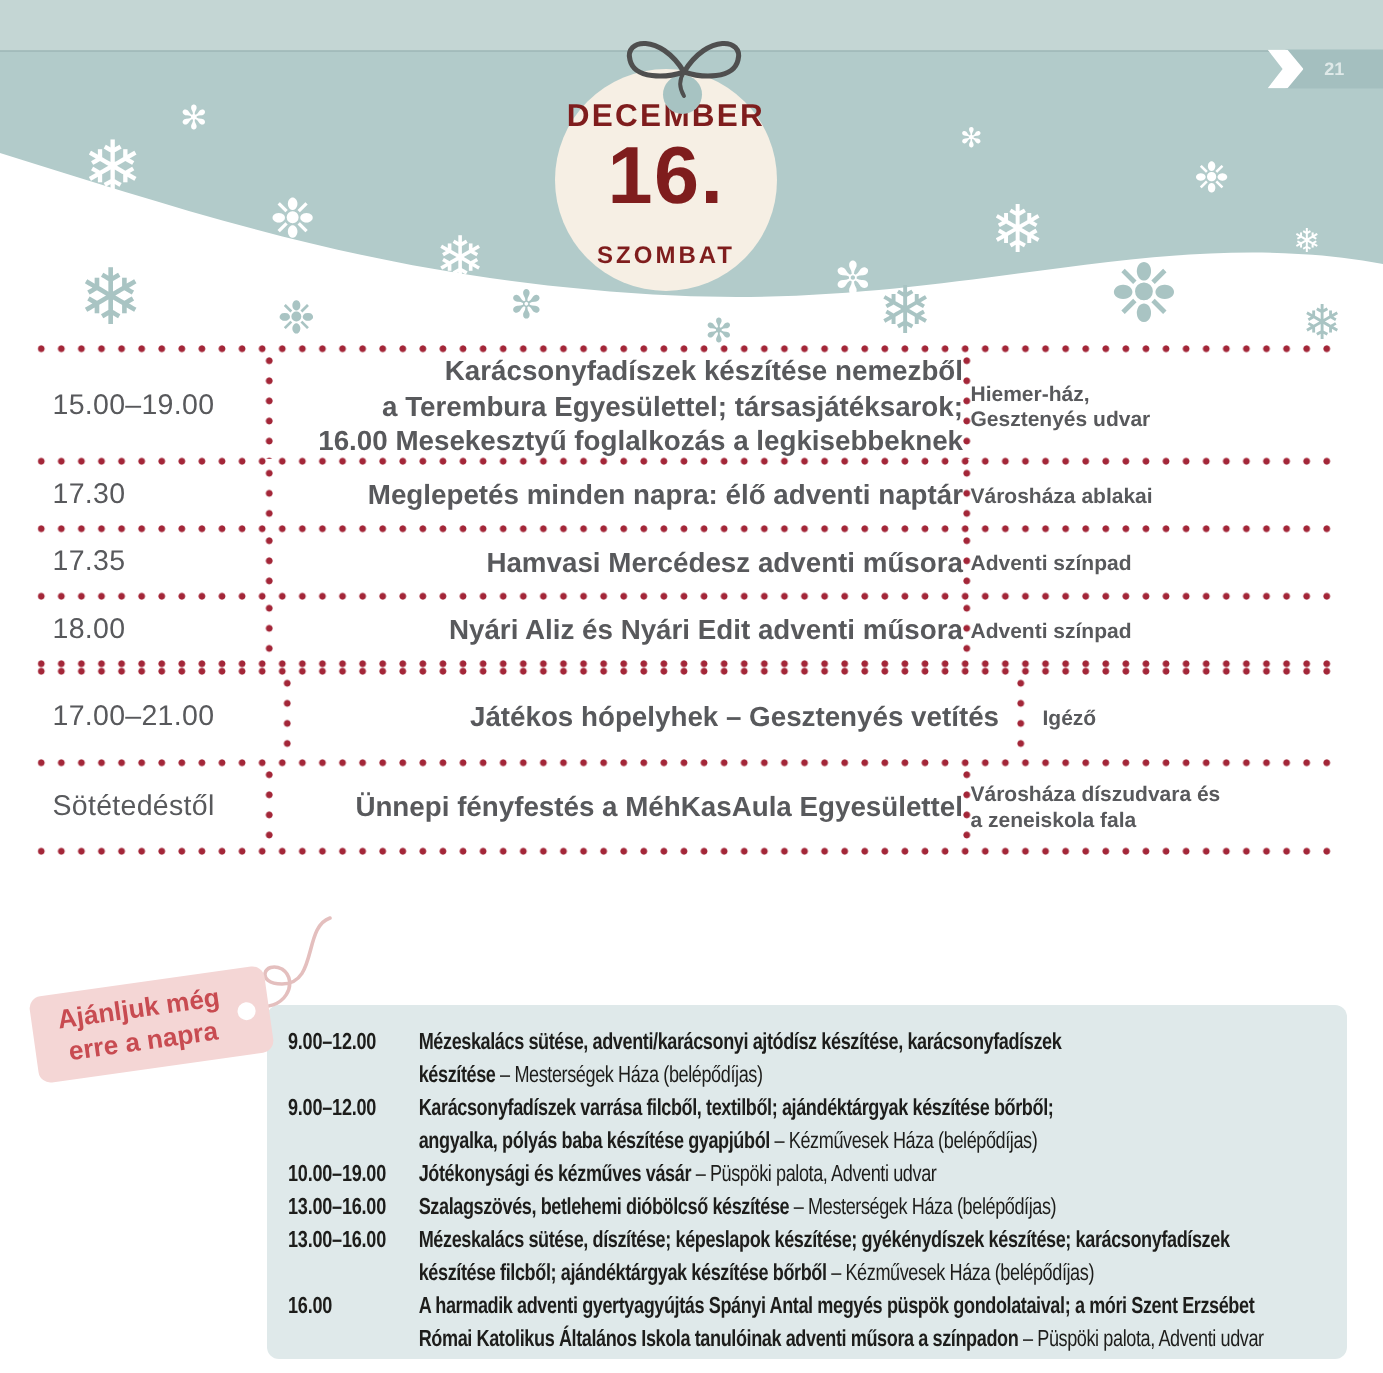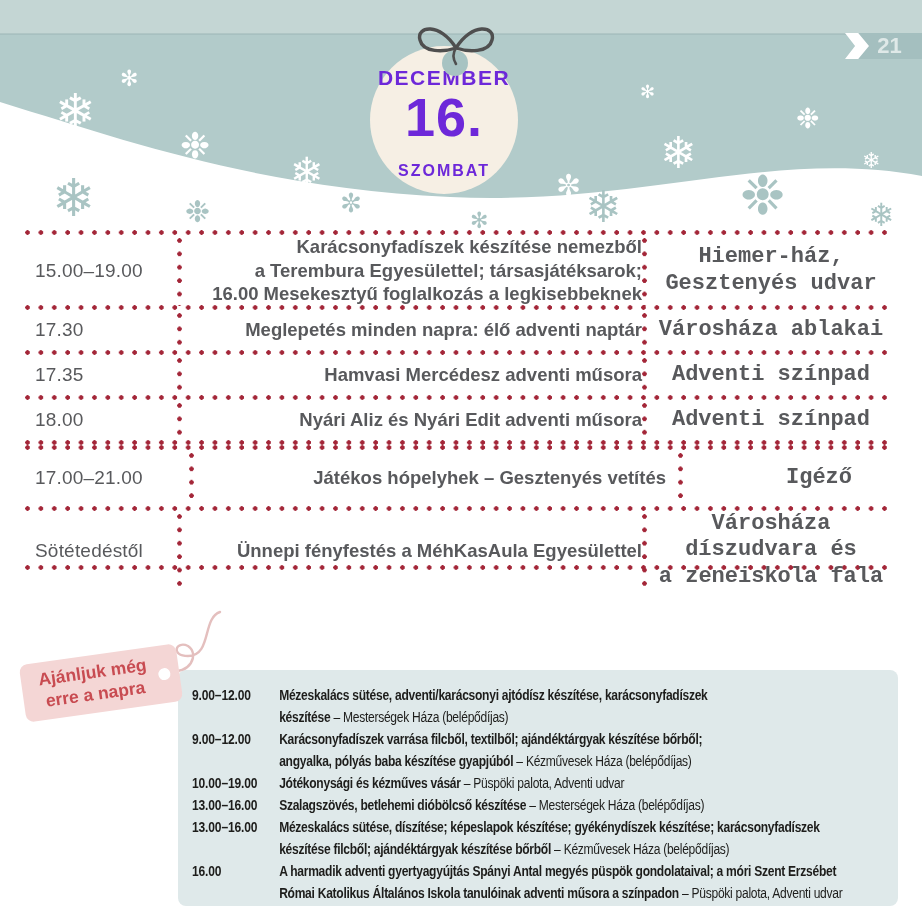--- a/index.html
+++ b/index.html
@@ -5,46 +5,46 @@
   html,body{margin:0;padding:0;background:#ffffff;}
   .page{position:relative;width:922px;height:915px;overflow:hidden;background:#ffffff;
         font-family:"Liberation Sans",sans-serif;}
 
   
   .band{position:absolute;left:0;top:0;width:922px;height:230px;z-index:1;}
 
   .page-ribbon{position:absolute;left:845px;top:33px;width:77px;height:26px;z-index:2;}
   .ribbon-teal{position:absolute;left:12px;top:0;width:65px;height:26px;background:#a4bfbf;
                display:flex;align-items:center;justify-content:center;
-               color:#dfe9e8;font-size:22px;font-weight:700;}
+               color:#dfe9e8;font-size:12px;font-weight:700;}
   .ribbon-notch{position:absolute;left:0;top:0;width:24px;height:26px;background:#ffffff;
                 clip-path:polygon(0 0,55% 0,100% 50%,55% 100%,0 100%,42% 50%);z-index:3;}
 
   
   .badge{position:absolute;left:370px;top:46px;width:148px;height:148px;border-radius:50%;
          background:#f6efe4;z-index:4;display:flex;flex-direction:column;align-items:center;
-         justify-content:center;padding-top:6px;box-sizing:border-box;color:#6d28d9;}
+         justify-content:center;padding-top:6px;box-sizing:border-box;color:#7f1d1d;}
   .badge .month{font-size:21px;font-weight:700;letter-spacing:1.5px;}
   .badge .day{font-size:54px;font-weight:700;line-height:1.0;letter-spacing:1px;}
   .badge .weekday{font-size:16px;font-weight:700;letter-spacing:2px;margin-top:18px;}
   .ball{position:absolute;left:442px;top:50px;width:26px;height:26px;border-radius:50%;
         background:#a7c3c2;z-index:5;}
   .bow{position:absolute;left:410px;top:14px;z-index:6;}
 
   
   .table{position:absolute;left:25px;top:230px;width:870px;z-index:2;color:#58595c;}
   .dotline{height:5px;background-image:radial-gradient(circle at 2.5px 2.5px,#a32638 2px,rgba(0,0,0,0) 2.5px);
            background-size:13.4px 5px;background-repeat:repeat-x;}
   .trow{display:grid;grid-template-columns:152px 5px 460px 5px 248px;align-items:center;}
   .vdots{width:5px;height:100%;background-image:radial-gradient(circle at 2.5px 2.5px,#a32638 2px,rgba(0,0,0,0) 2.5px);
          background-size:5px 13.4px;background-repeat:repeat-y;background-position:0 3px;}
   .h70{height:70px;} .h40{height:40px;} .h56{height:56px;gap:12px;} .h54{height:54px;}
   .time{font-size:19px;font-weight:400;padding-left:10px;letter-spacing:0.2px;}
   .event{font-size:18.5px;font-weight:700;text-align:right;white-space:pre-line;line-height:1.28;}
-  .loc{font-size:22px;font-weight:700;text-align:center;white-space:pre-line;line-height:1.2;font-family:Liberation Mono, monospace;}
+  .loc{font-size:14px;font-weight:700;text-align:left;white-space:pre-line;line-height:1.2;}
 
   
   .tag{position:absolute;left:22px;top:654px;width:158px;height:58px;background:#f4d6d5;
        border-radius:8px;transform:rotate(-8deg);z-index:3;display:flex;align-items:center;
        justify-content:center;color:#c84b51;font-size:17.5px;font-weight:700;
        white-space:pre-line;text-align:center;line-height:1.25;padding-right:14px;box-sizing:border-box;}
   .tag-hole{position:absolute;right:9px;top:50%;margin-top:-6px;width:12px;height:12px;
             border-radius:50%;background:#ffffff;}
   .string{position:absolute;left:156px;top:608px;z-index:2;}
   .graybox{position:absolute;left:178px;top:670px;width:720px;height:236px;background:#dfe9ea;

